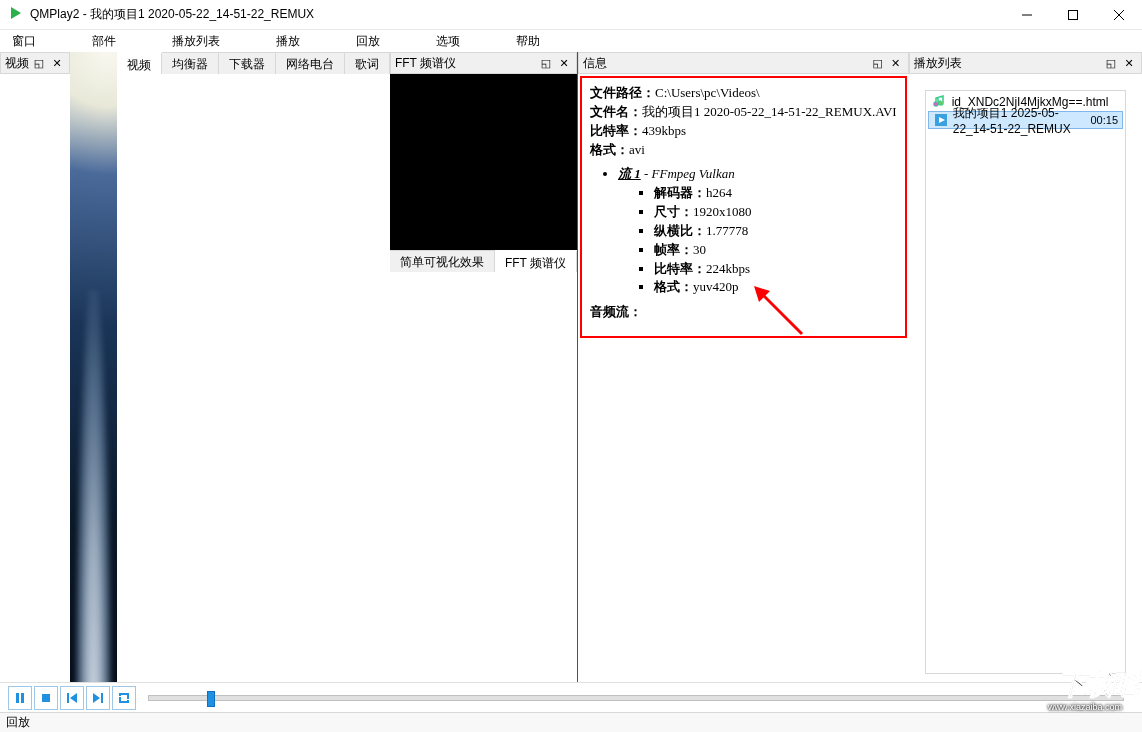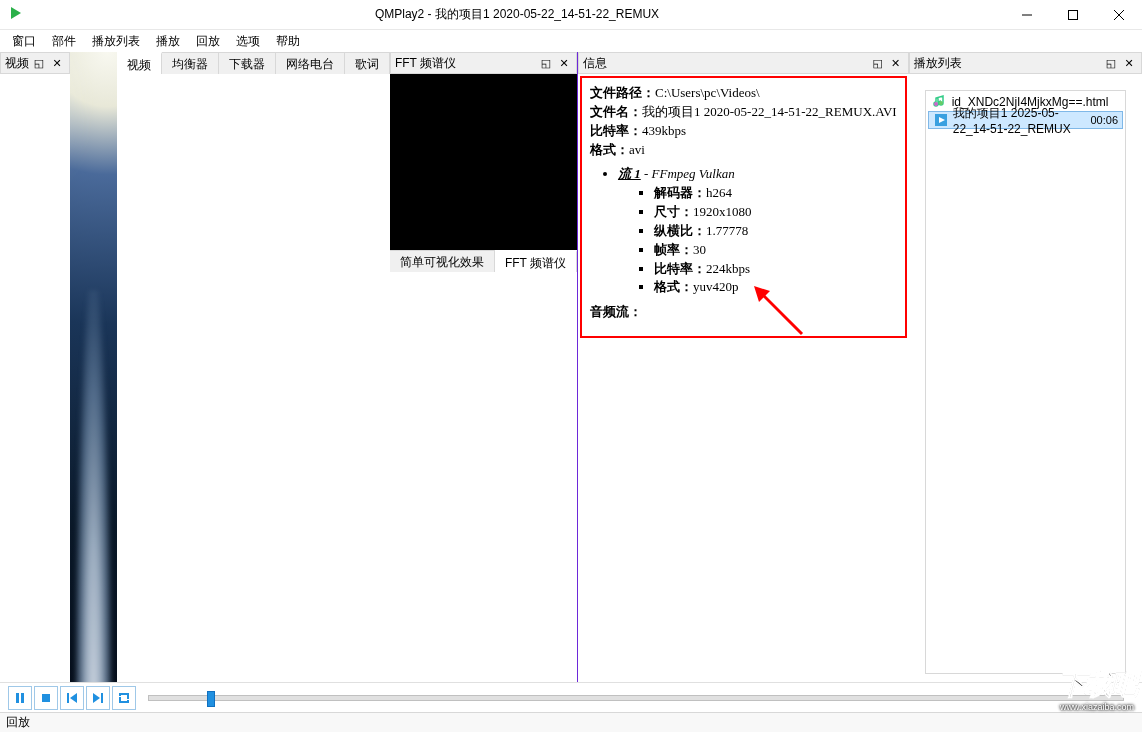--- a/index.html
+++ b/index.html
@@ -1,22 +1,22 @@
 <!DOCTYPE html>
 <html><head>
 <meta charset="utf-8">
 <style>
 * { box-sizing: border-box; margin: 0; padding: 0; }
 body { font-family: "Microsoft YaHei", "SimSun", Arial, sans-serif; font-size: 12px; background: #fff; color: #000; overflow: hidden; width: 1142px; height: 732px; position: relative; }
 .titlebar { height: 30px; display: flex; align-items: center; background: #fff; border-bottom: 1px solid #e8e8e8; }
 .titlebar-icon { margin: 0 6px 0 8px; }
-.titlebar-text { flex: 1; font-size: 12px; text-align: center; }
+.titlebar-text { flex: 1; font-size: 12px; }
 .win-controls { display: flex; }
 .win-btn { width: 46px; height: 30px; display: flex; align-items: center; justify-content: center; font-family: Arial; }
-.menubar { height: 22px; display: flex; align-items: center; padding: 0 4px; background: #fff; }
+.menubar { height: 22px; display: flex; align-items: center; padding: 0 4px; background: #fff; gap: 40px; }
 .menu-item { padding: 2px 8px; font-size: 12px; }
 .main { display: flex; height: calc(100% - 30px - 22px); }
 .left-col { width: 578px; display: flex; flex-direction: row; border-right: 1px solid #6d28d9; }
 .right-col { flex: 1; display: flex; }
 .panel-header { height: 22px; background: #f0f0f0; border: 1px solid #d8d8d8; display: flex; align-items: center; padding: 0 4px; font-size: 12px; }
 .panel-header-title { flex: 1; }
 .panel-btn { width: 16px; height: 16px; margin-left: 2px; display: flex; align-items: center; justify-content: center; font-size: 11px; border: 1px solid transparent; }
 .video-area { flex: 1; background: #000; position: relative; overflow: hidden; min-height: 100px; }
 .video-sky { position: absolute; inset: 0; background: radial-gradient(circle at 80% 0%, #f8f8f0 0%, #e8e8d8 8%, #4a6a9a 18%, #1a3558 40%, #0a1828 70%, #050c18 100%); }
 .video-moon { position: absolute; top: -30px; right: 60px; width: 160px; height: 160px; border-radius: 50%; background: radial-gradient(circle at 45% 40%, #fff 0%, #f5f5e8 50%, #d8d8c8 80%); box-shadow: 0 0 40px rgba(255,255,240,0.6); }
@@ -43,21 +43,21 @@
 .visible-row { height: 20px; display: flex; align-items: center; padding: 0 6px; font-size: 12px; background: #fff; border-top: 1px solid #e0e0e0; }
 .pl-bottom-tabs { height: 22px; background: #f8f8f8; border-top: 1px solid #d8d8d8; display: flex; }
 .controls-bar { position: absolute; left: 0; right: 0; bottom: 20px; height: 30px; background: #fff; border-top: 1px solid #e0e0e0; display: flex; align-items: center; padding: 0 8px; gap: 2px; }
 .ctrl-btn { width: 24px; height: 24px; border: 1px solid #9fc8e8; background: #fff; display: flex; align-items: center; justify-content: center; }
 .ctrl-btn svg { fill: #2090e0; }
 .seek-bar { flex: 1; height: 6px; background: #e0e0e0; margin: 0 10px; position: relative; border: 1px solid #c0c0c0; }
 .seek-handle { position: absolute; left: 6%; top: -5px; width: 8px; height: 16px; background: #2090e0; border: 1px solid #1070c0; }
 .status-bar { position: absolute; left: 0; right: 0; bottom: 0; height: 20px; background: #f8f8f8; border-top: 1px solid #d8d8d8; display: flex; align-items: center; padding: 0 6px; font-size: 12px; }
 .arrow { position: absolute; left: 170px; bottom: -8px; }
 .watermark { position: absolute; right: 6px; bottom: 28px; font-size: 28px; font-weight: bold; font-style: italic; color: #000000; -webkit-text-stroke: 1px #fff; pointer-events: none; letter-spacing: -2px; }
-.watermark-sub { position: absolute; right: 8px; bottom: 20px; font-size: 9px; color: #fff; text-shadow: 0 0 3px #000, 0 0 3px #000; pointer-events: none; }
+.watermark-sub { position: absolute; right: 20px; bottom: 20px; font-size: 9px; color: #fff; text-shadow: 0 0 3px #000, 0 0 3px #000; pointer-events: none; }
 </style>
 </head>
 <body>
 
 <div class="titlebar">
   <span class="titlebar-icon">
     <svg width="16" height="16" viewBox="0 0 16 16">
         <polygon points="3,2 13,8 3,14" fill="#2bb04a"></polygon>
       </svg>
   </span>
@@ -181,21 +181,21 @@
           <span class="pl-time"></span>
         </div>
         <div class="pl-item sel">
           <span class="pl-icon">
               <svg width="14" height="14" viewBox="0 0 14 14">
                 <rect x="1" y="1" width="12" height="12" fill="#3aa0e0"></rect>
                 <polygon points="5,4 11,7 5,10" fill="#fff"></polygon>
               </svg>
             </span>
           <span class="pl-text">我的项目1 2025-05-22_14-51-22_REMUX</span>
-          <span class="pl-time">00:06</span>
+          <span class="pl-time">00:15</span>
         </div>
       </div>
       <div class="visible-row">
         <span>可见项：</span>&nbsp;<span>2</span>
       </div>
       <div class="pl-bottom-tabs">
         <div class="tab active">播放列表</div>
         <div class="tab">YouTube</div>
         <div class="tab">MediaBrowser</div>
       </div>

